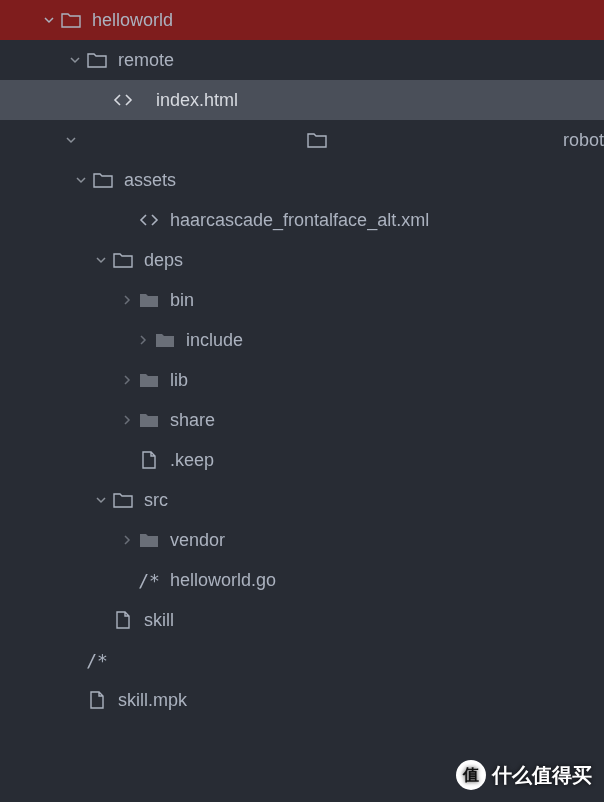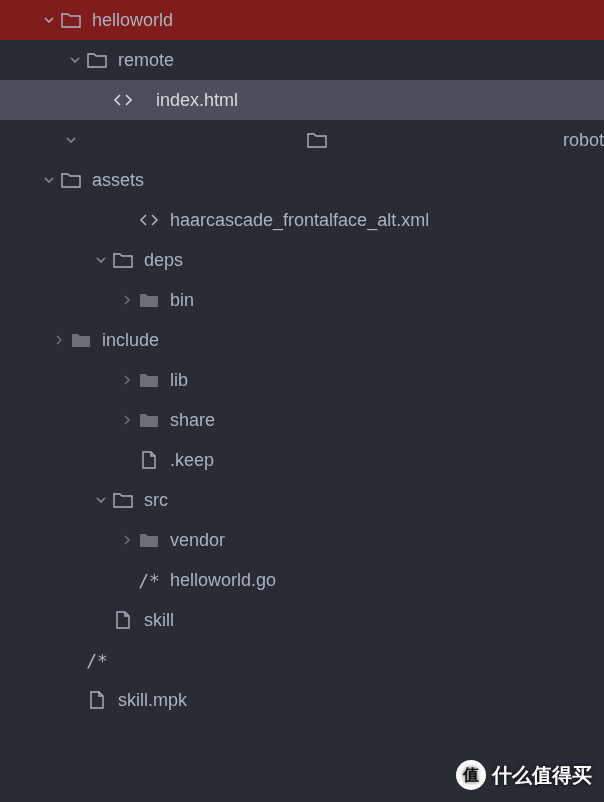--- a/index.html
+++ b/index.html
@@ -113,21 +113,21 @@
       </svg>
   </span>
   <span class="icon">
     <svg width="20" height="16" viewBox="0 0 20 16">
         <path d="M1 2 h6 l2 2 h10 v11 h-18 z" fill="none" stroke="#abb2bf" stroke-width="1.4"></path>
       </svg>
   </span>
   <span class="label">robot</span>
 </div>
 
-<div class="tree-row" style="padding-left:42px;">
+<div class="tree-row" style="padding-left:74px;">
   <span class="chevron">
     <svg width="10" height="10" viewBox="0 0 10 10">
         <path d="M1 3 L5 7 L9 3" fill="none" stroke="#8a9099" stroke-width="1.5"></path>
       </svg>
   </span>
   <span class="icon">
     <svg width="20" height="16" viewBox="0 0 20 16">
         <path d="M1 2 h6 l2 2 h10 v11 h-18 z" fill="none" stroke="#abb2bf" stroke-width="1.4"></path>
       </svg>
   </span>
@@ -164,21 +164,21 @@
       </svg>
   </span>
   <span class="icon">
     <svg width="20" height="16" viewBox="0 0 20 16">
         <path d="M1 2 h6 l2 2 h10 v11 h-18 z" fill="#6a6f78"></path>
       </svg>
   </span>
   <span class="label">bin</span>
 </div>
 
-<div class="tree-row" style="padding-left:52px;">
+<div class="tree-row" style="padding-left:120px;margin-left:16px;">
   <span class="chevron">
     <svg width="10" height="10" viewBox="0 0 10 10">
         <path d="M3 1 L7 5 L3 9" fill="none" stroke="#6a6f78" stroke-width="1.5"></path>
       </svg>
   </span>
   <span class="icon">
     <svg width="20" height="16" viewBox="0 0 20 16">
         <path d="M1 2 h6 l2 2 h10 v11 h-18 z" fill="#6a6f78"></path>
       </svg>
   </span>

